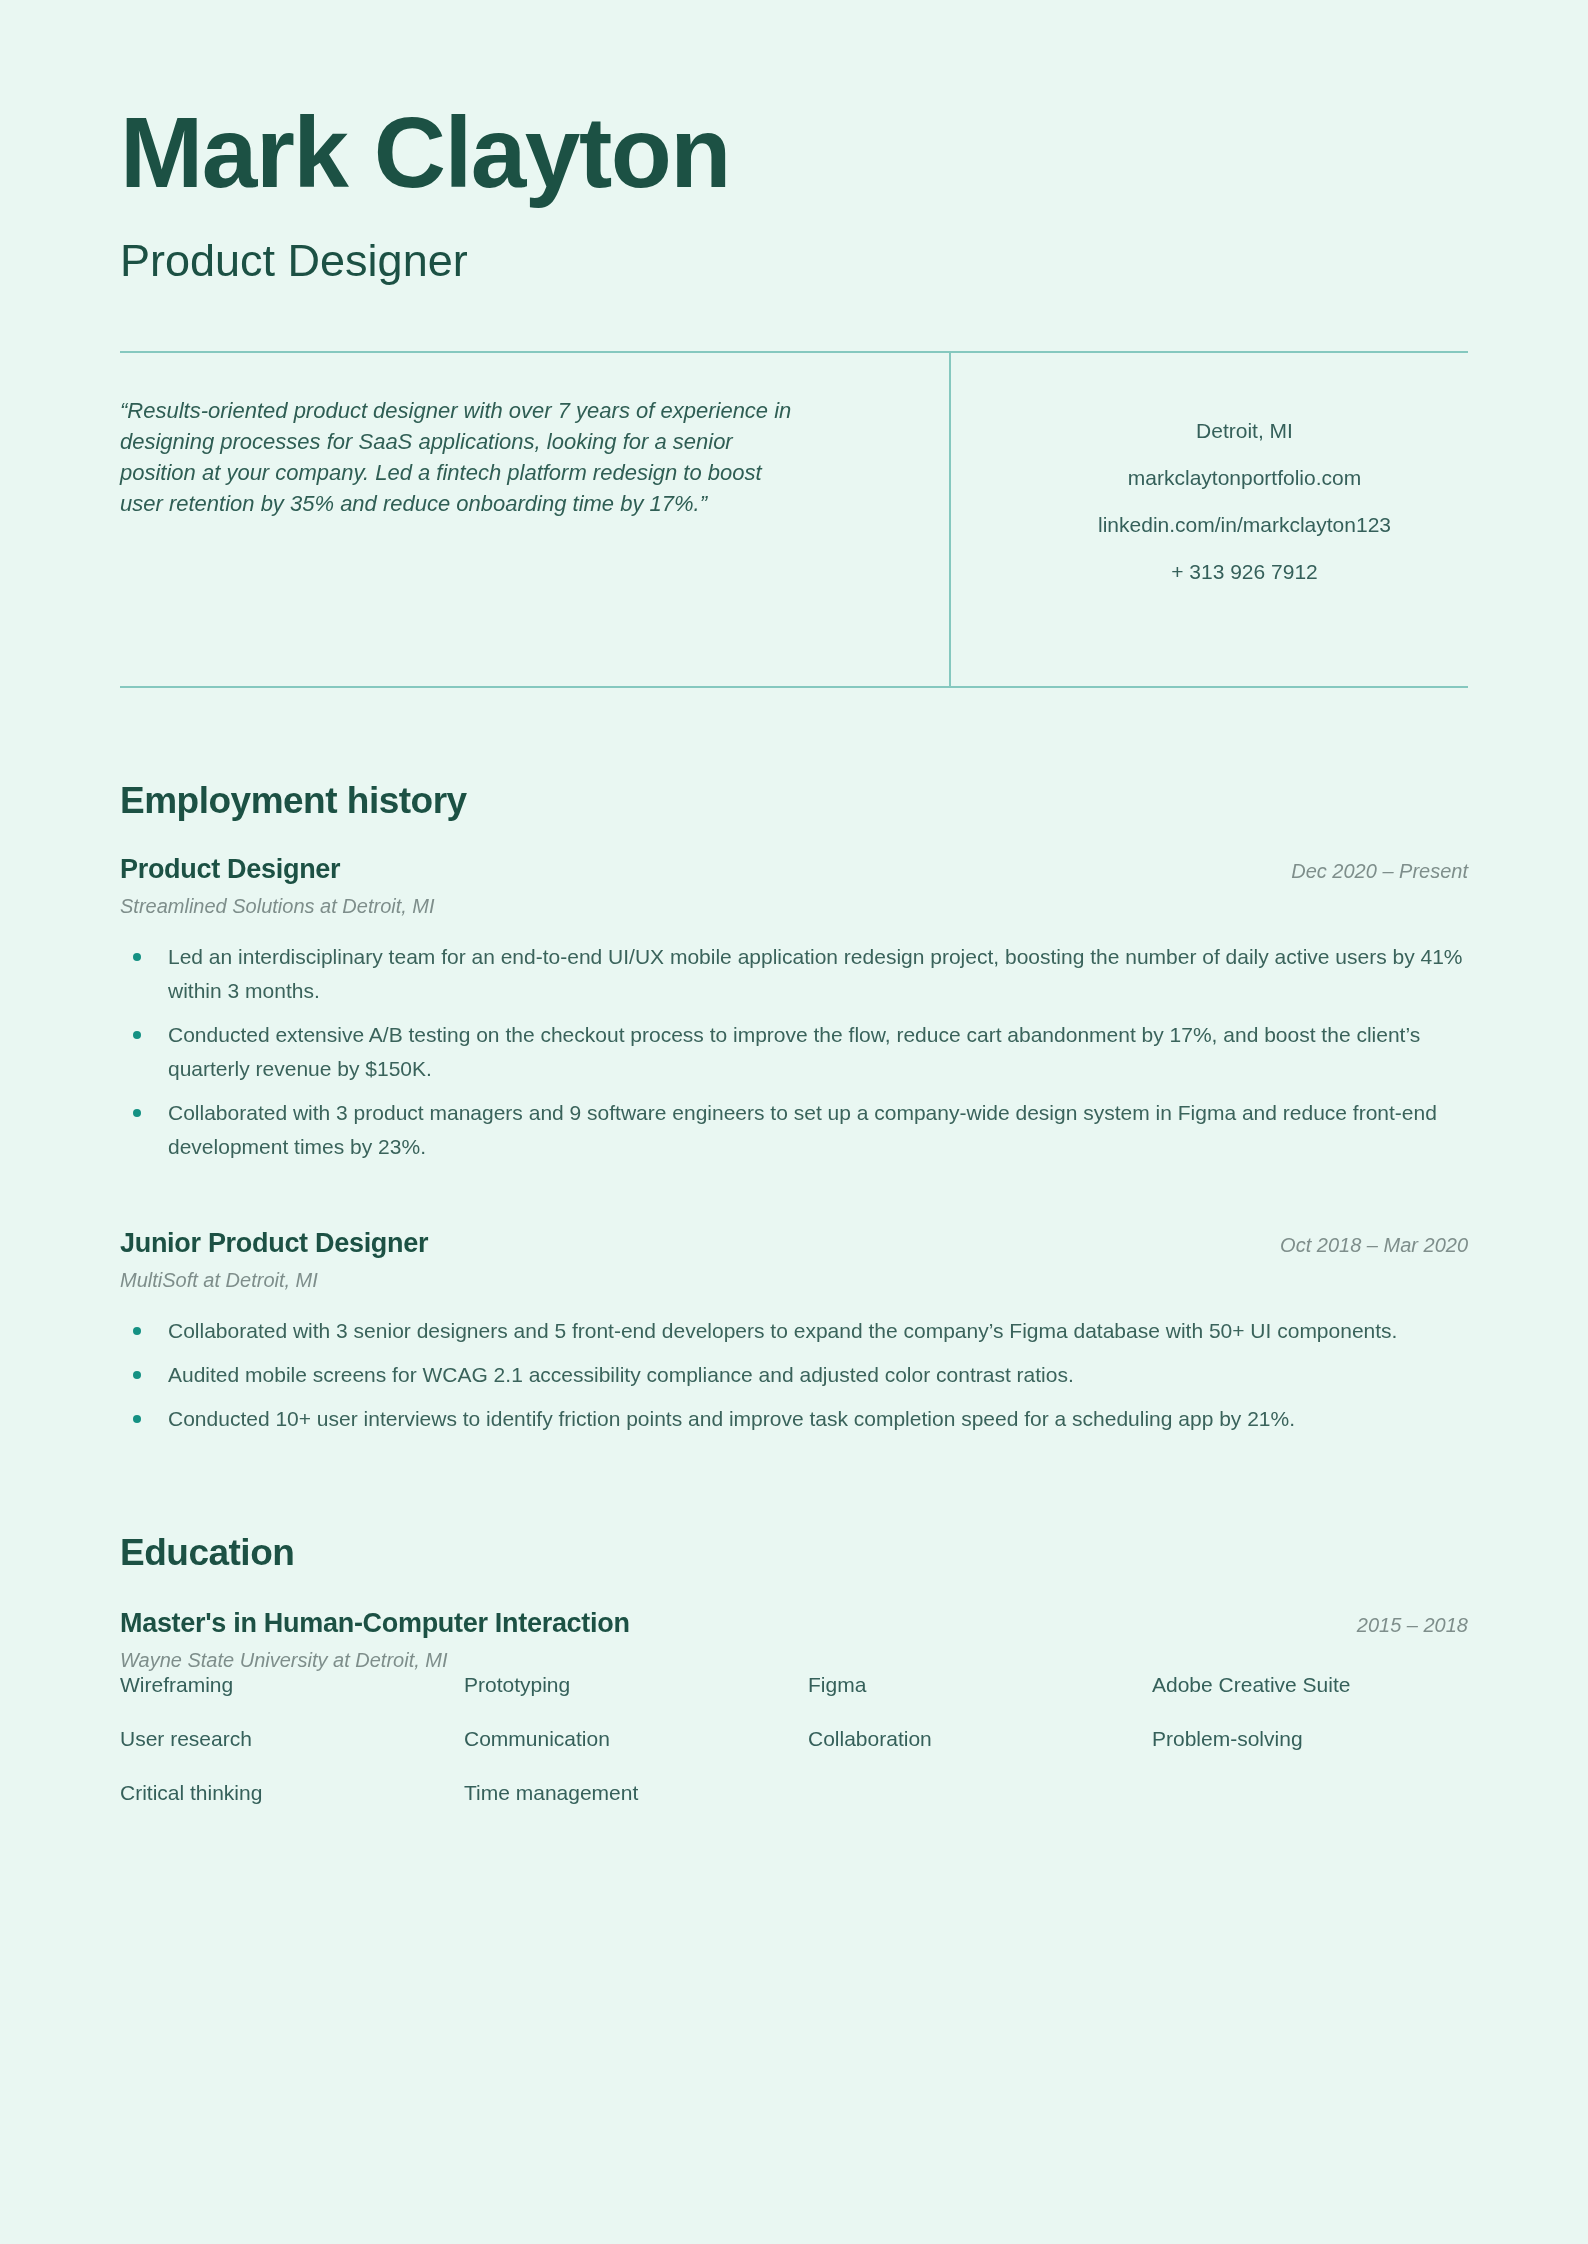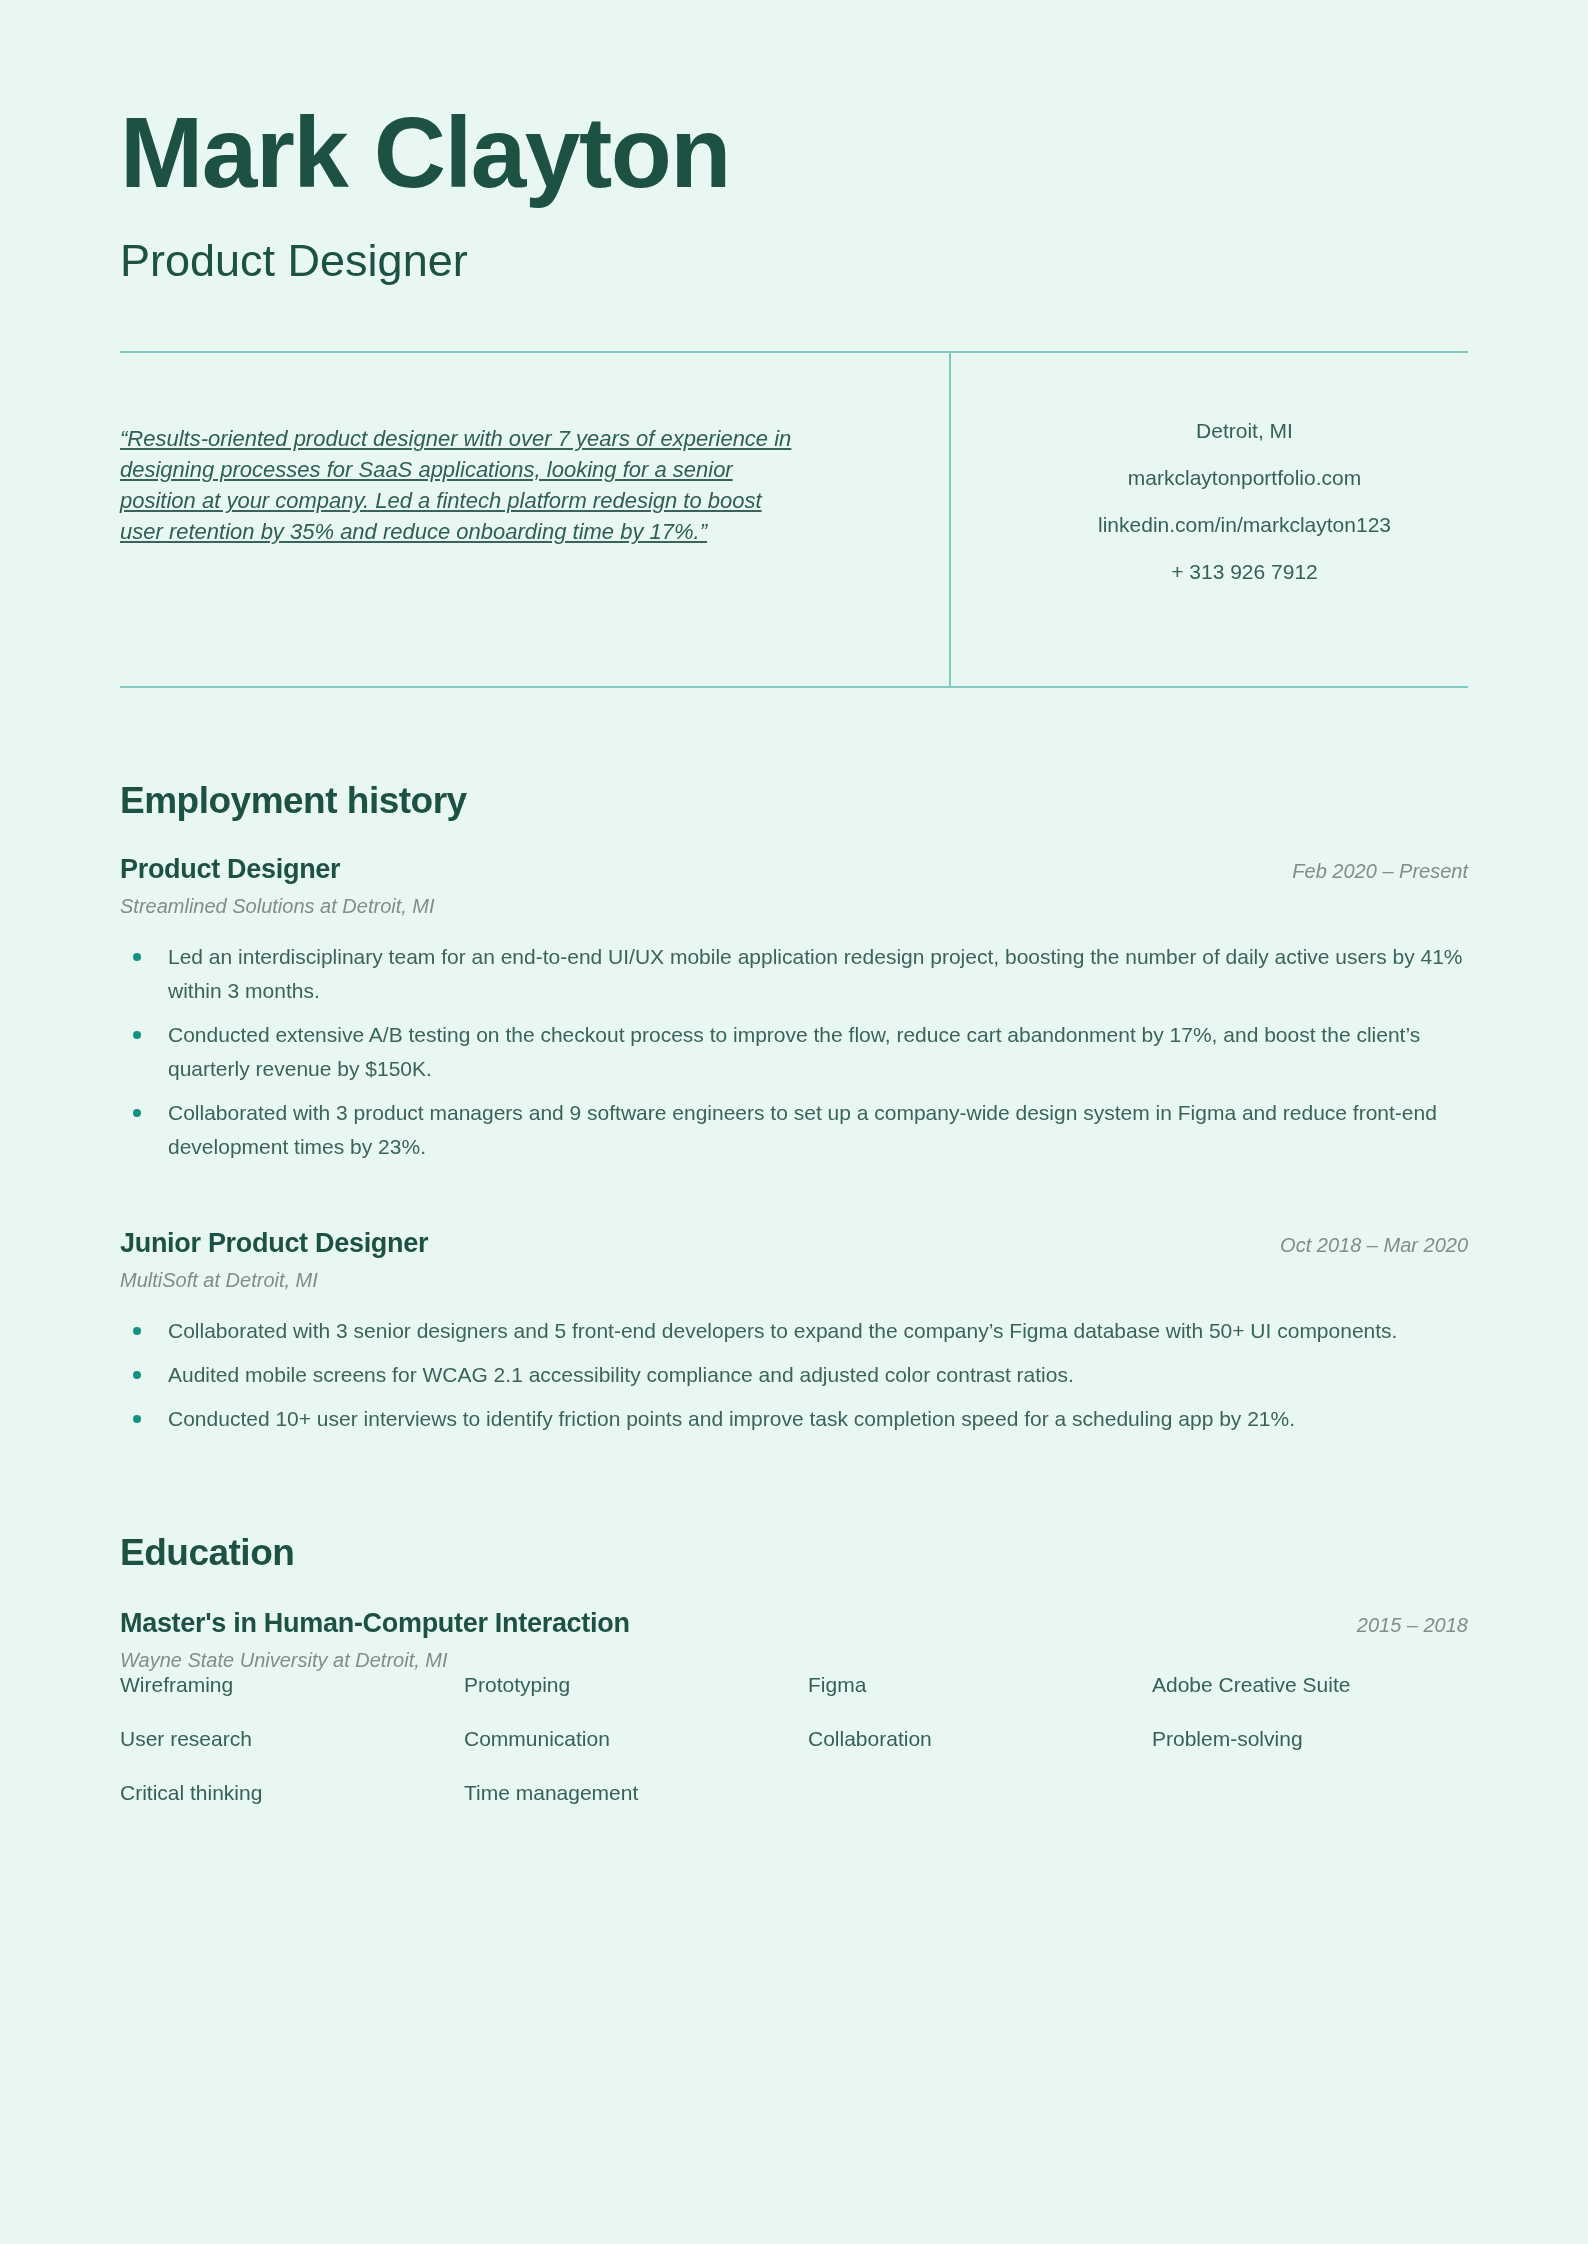--- a/index.html
+++ b/index.html
@@ -39,22 +39,21 @@
   .summary{
     margin-top:64px;
     border-top:2px solid var(--rule);
     border-bottom:2px solid var(--rule);
     min-height:337px;
     display:flex;
     align-items:stretch;
   }
   .summary-left{
     flex:0 0 61.5%;
-    padding:70px 140px 60px 0;
-    text-decoration:underline;
+    padding:42px 140px 60px 0;
   }
   .summary-quote{
     font-style:italic;
     font-size:22px;
     line-height:31px;
     color:#2f5e54;
   }
   .summary-right{
     flex:1;
     border-left:2px solid var(--rule);
@@ -158,21 +157,21 @@
       </ul>
     </div>
   </section>
 
   <section class="employment">
     <h2 class="section-heading">Employment history</h2>
 
     <article class="job">
       <div class="entry-header">
         <h3 class="entry-title">Product Designer</h3>
-        <span class="entry-dates">Feb 2020 – Present</span>
+        <span class="entry-dates">Dec 2020 – Present</span>
       </div>
       <p class="entry-meta">Streamlined Solutions at Detroit, MI</p>
       <ul class="bullets">
         <li>Led an interdisciplinary team for an end-to-end UI/UX mobile application redesign project, boosting the number of daily active users by 41% within 3 months.</li>
         <li>Conducted extensive A/B testing on the checkout process to improve the flow, reduce cart abandonment by 17%, and boost the client’s quarterly revenue by $150K.</li>
         <li>Collaborated with 3 product managers and 9 software engineers to set up a company-wide design system in Figma and reduce front-end development times by 23%.</li>
       </ul>
     </article>
 
     <article class="job">

